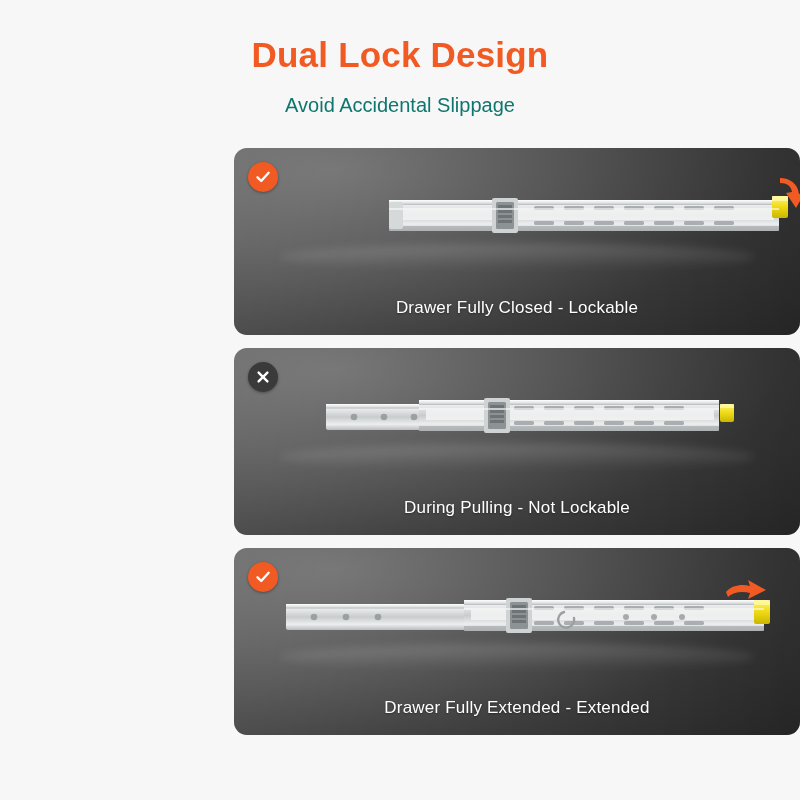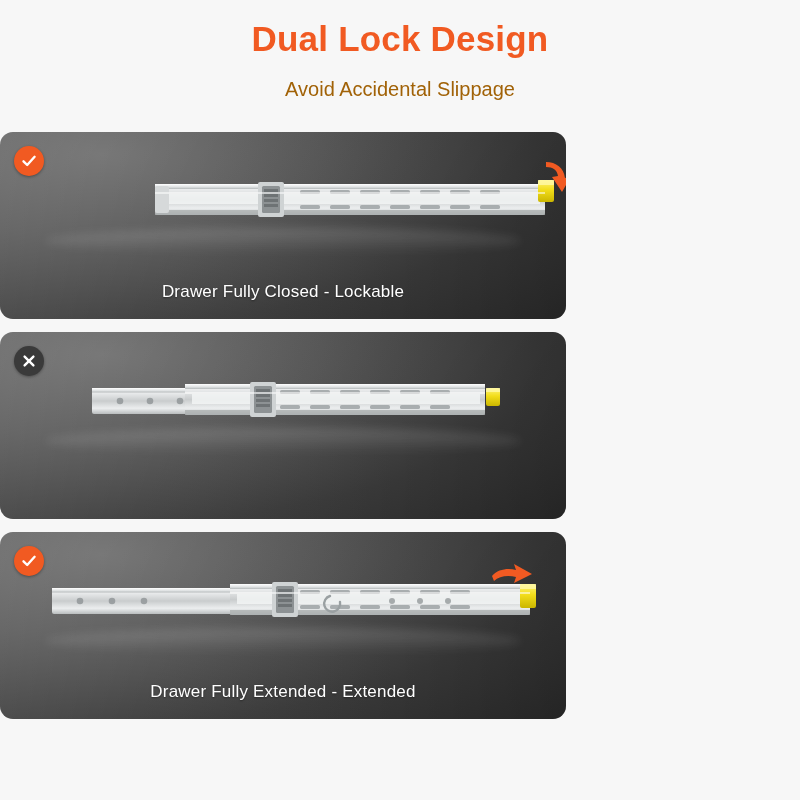--- a/index.html
+++ b/index.html
@@ -17,45 +17,45 @@
   .page {
     position: relative;
     width: 800px;
     height: 800px;
     background: #f7f7f7;
     box-sizing: border-box;
   }
 
   
   .header {
-    padding-top: 20px;
+    padding-top: 36px;
     text-align: center;
   }
   .headline {
     font-size: 35px;
     font-weight: bold;
     color: #f15a22;
     letter-spacing: 0.2px;
     line-height: 1.1;
     margin: 0;
   }
   .subheadline {
     font-size: 20px;
-    color: #a16207;
+    color: #0f766e;
     font-weight: 400;
     margin: 18px 0 0 0;
     line-height: 1.2;
   }
 
   
   .panels {
     margin-top: 31px;
     display: flex;
     flex-direction: column;
-    align-items: flex-start;
+    align-items: flex-end;
     gap: 13px;
   }
 
   .panel {
     position: relative;
     width: 566px;
     height: 187px;
     border-radius: 13px;
     overflow: hidden;
     background:
@@ -297,20 +297,21 @@
           <g>
             <rect x="592" y="0" width="0" height="0" fill="none"></rect>
             <rect x="486" y="56" width="14" height="18" rx="2" fill="url(#yellow2)"></rect>
             <rect x="486" y="56" width="14" height="4" fill="#fff9a8" opacity="0.8"></rect>
           </g>
 
           <rect x="185" y="60" width="300" height="2" fill="#ffffff" opacity="0.55"></rect>
         </svg>
       </div>
 
+      <div class="caption">During Pulling - Not Lockable</div>
     </div>
 
     <div class="panel">
 
       <div class="badge ok">
         <svg width="18" height="18" viewBox="0 0 18 18" aria-hidden="true">
           <path d="M3.5 9.3 L7.2 13 L14.6 4.8" fill="none" stroke="#ffffff" stroke-width="2.4" stroke-linecap="round" stroke-linejoin="round"></path>
         </svg>
       </div>
 

